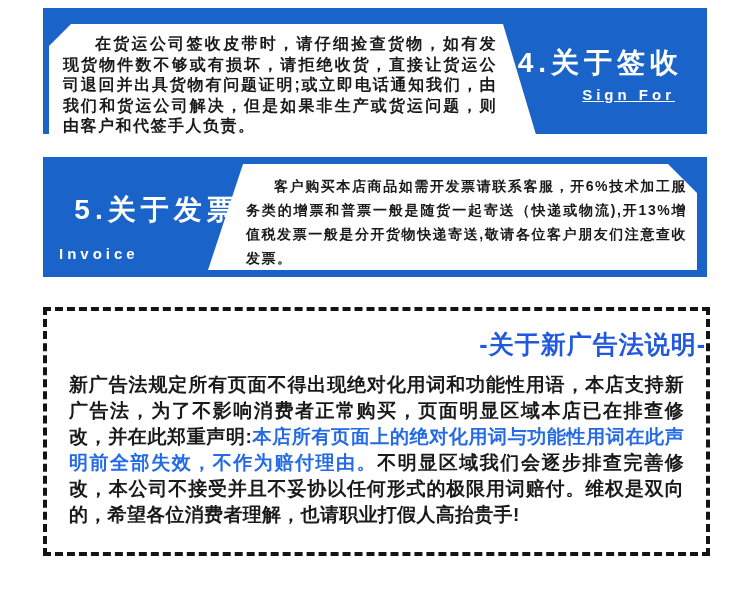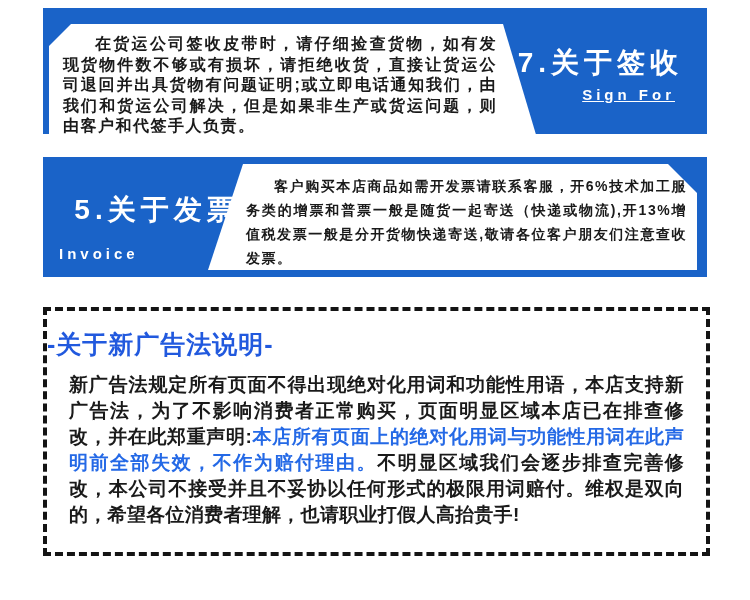--- a/index.html
+++ b/index.html
@@ -80,21 +80,21 @@
   
   .ad-law-box{
     position:absolute;
     left:43px;top:307px;
     width:667px;height:249px;
     background:var(--white);
     border:4px dashed var(--border-dark);
   }
   .ad-law-title{
     margin-top:17px;
-    text-align:left;
+    text-align:right;
     font-size:25px;font-weight:700;
     letter-spacing:1px;
     color:var(--title-blue);
   }
   .ad-law-paragraph{
     margin:11px 22px 0 22px;
     font-size:19px;line-height:26px;
     font-weight:600;
     letter-spacing:0.3px;
     text-align:justify;
@@ -104,21 +104,21 @@
 </style>
 </head>
 <body>
 
 <div class="page">
 
   <section class="banner banner-sign">
     <div class="white-box white-box-sign">
       <p class="box-body box-body-sign">在货运公司签收皮带时，请仔细捡查货物，如有发现货物件数不够或有损坏，请拒绝收货，直接让货运公司退回并出具货物有问题证明;或立即电话通知我们，由我们和货运公司解决，但是如果非生产或货运问题，则由客户和代签手人负责。</p>
     </div>
-    <div class="sec-title sign-title">7.关于签收</div>
+    <div class="sec-title sign-title">4.关于签收</div>
     <div class="sec-sub sign-sub">Sign For</div>
   </section>
 
   <section class="banner banner-invoice">
     <div class="sec-title invoice-title">5.关于发票</div>
     <div class="sec-sub invoice-sub">Invoice</div>
     <div class="white-box white-box-invoice">
       <p class="box-body box-body-invoice">客户购买本店商品如需开发票请联系客服，开6%技术加工服务类的增票和普票一般是随货一起寄送（快递或物流),开13%增值税发票一般是分开货物快递寄送,敬请各位客户朋友们注意查收发票。</p>
     </div>
   </section>

